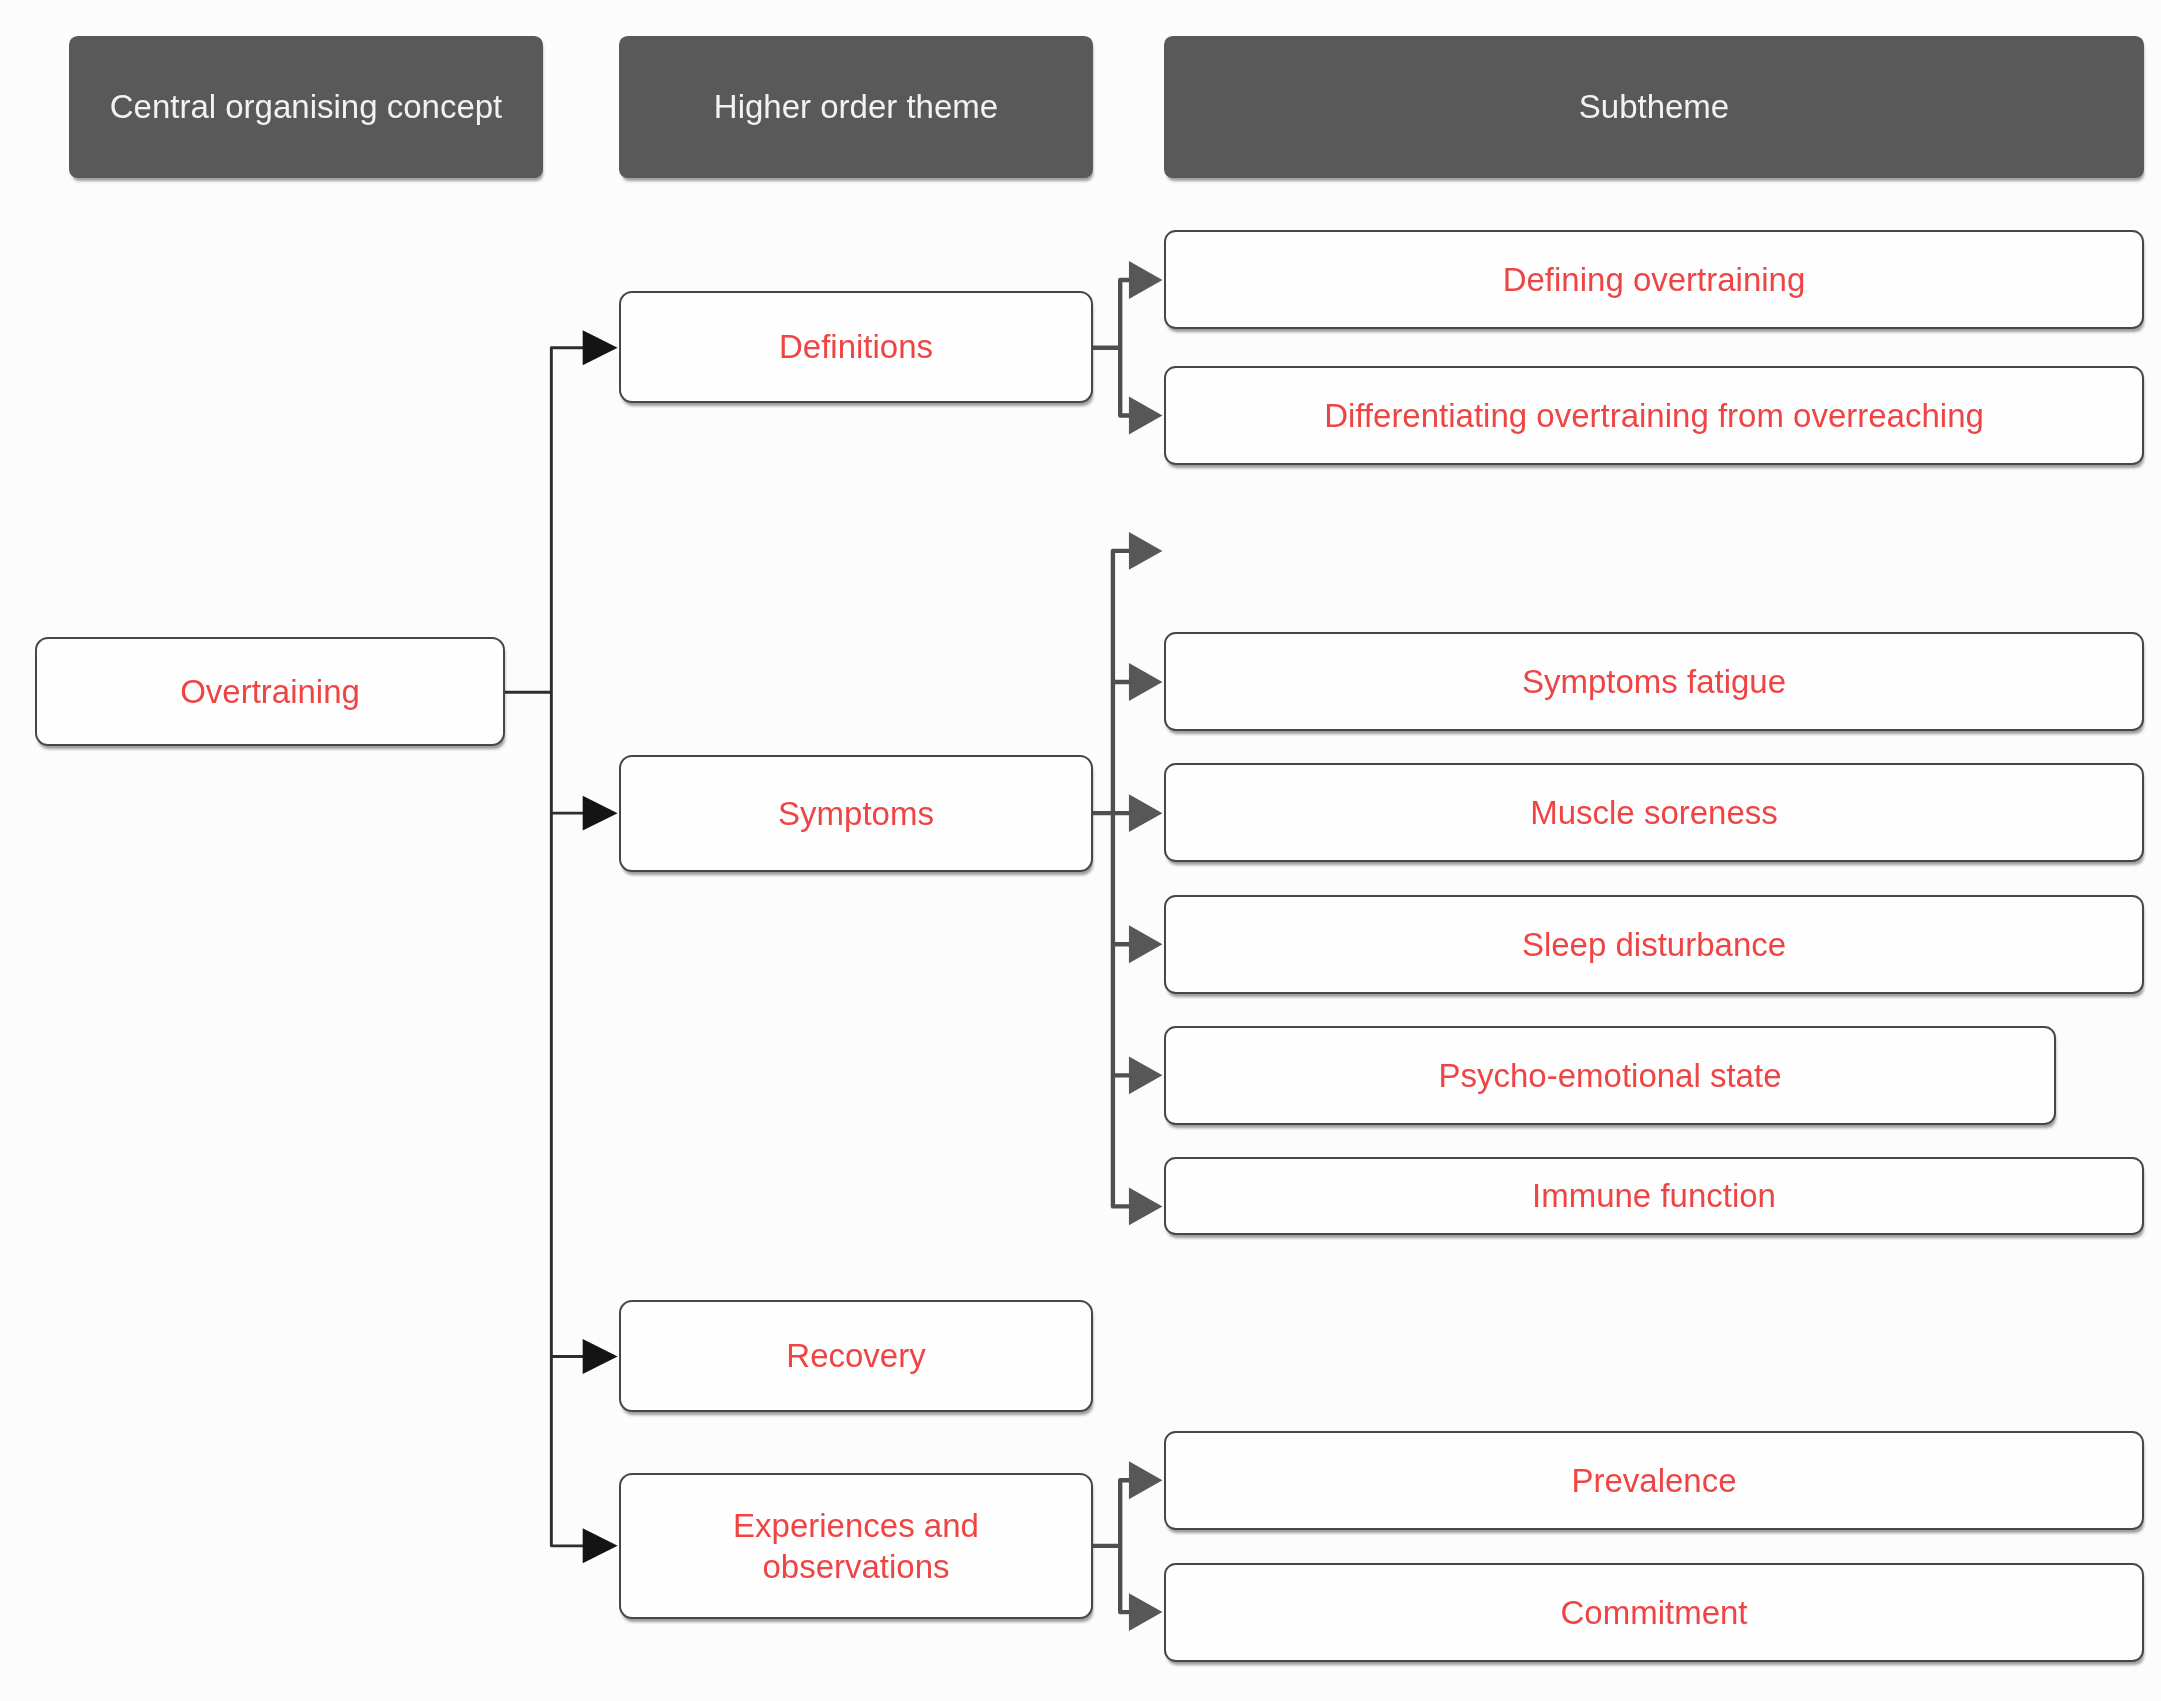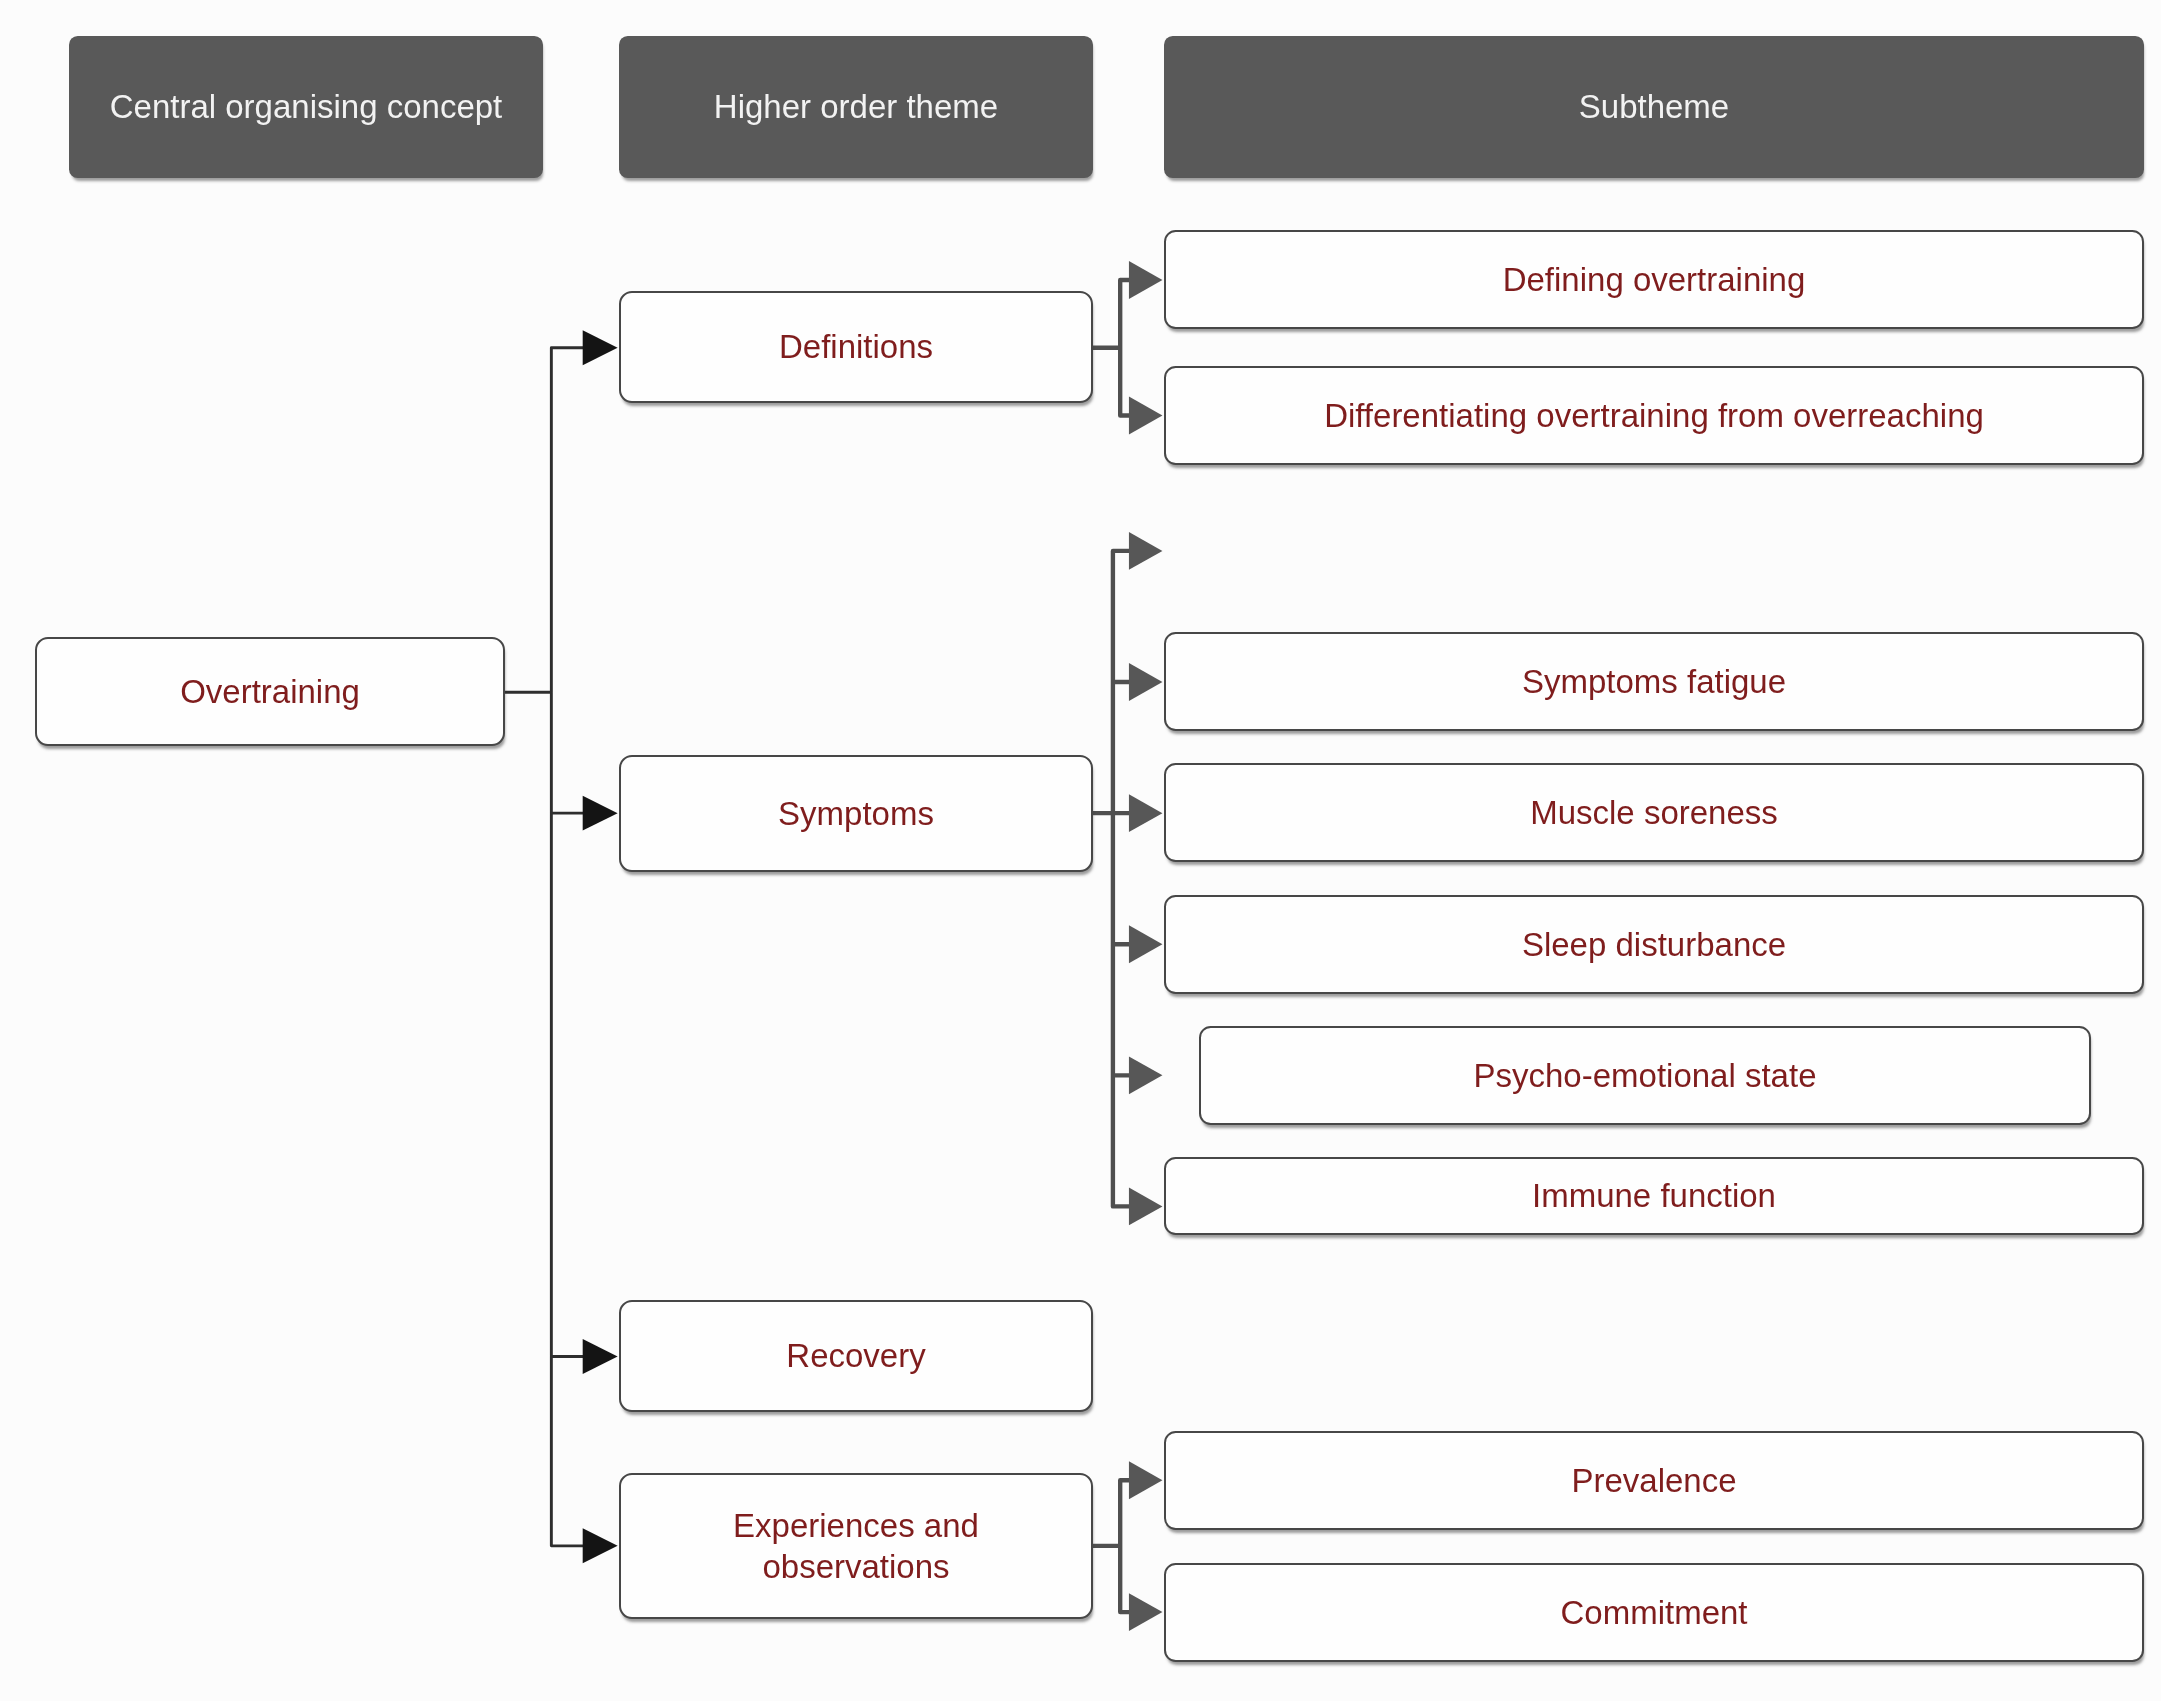--- a/index.html
+++ b/index.html
@@ -21,21 +21,21 @@
     box-shadow:1.5px 4.4px 2.9px -1.5px rgba(40,40,40,.45);
     padding:8px 22px;box-sizing:border-box;
   }
   .node{
     position:absolute;
     background:#fefefe;
     border:2.2px solid #474747;
     border-radius:13px;
     display:flex;align-items:center;justify-content:center;
     text-align:center;
-    color:#7f1d1d;
+    color:#ef4444;
     font-size:33px;line-height:1.25;
     box-shadow:1.5px 4.4px 2.9px -2.2px rgba(60,60,60,.5);
     padding:0 20.4px;box-sizing:border-box;
   }
   .sub{border-radius:11.7px;border-width:2.2px;}
   svg.wires{position:absolute;left:0;top:0;pointer-events:none;}
 </style>
 </head>
 <body>
 
@@ -75,19 +75,19 @@
   <div class="node" style="left:619px;top:291px;width:474px;height:112px;">Definitions</div>
   <div class="node" style="left:619px;top:755px;width:474px;height:117px;">Symptoms</div>
   <div class="node" style="left:619px;top:1300px;width:474px;height:112px;">Recovery</div>
   <div class="node" style="left:619px;top:1473px;width:474px;height:146px;">Experiences and observations</div>
 
   <div class="node sub" style="left:1164px;top:230px;width:980px;height:99px;">Defining overtraining</div>
   <div class="node sub" style="left:1164px;top:366px;width:980px;height:99px;">Differentiating overtraining from overreaching</div>
   <div class="node sub" style="left:1164px;top:632px;width:980px;height:99px;">Symptoms fatigue</div>
   <div class="node sub" style="left:1164px;top:763px;width:980px;height:99px;">Muscle soreness</div>
   <div class="node sub" style="left:1164px;top:895px;width:980px;height:99px;">Sleep disturbance</div>
-  <div class="node sub" style="left:1164px;top:1026px;width:892px;height:99px;margin-left:35px;">Psycho-emotional state</div>
+  <div class="node sub" style="left:1164px;top:1026px;width:892px;height:99px;">Psycho-emotional state</div>
   <div class="node sub" style="left:1164px;top:1157px;width:980px;height:78px;">Immune function</div>
   <div class="node sub" style="left:1164px;top:1431px;width:980px;height:99px;">Prevalence</div>
   <div class="node sub" style="left:1164px;top:1563px;width:980px;height:99px;">Commitment</div>
 
 </div>
 
 
 </body></html>

